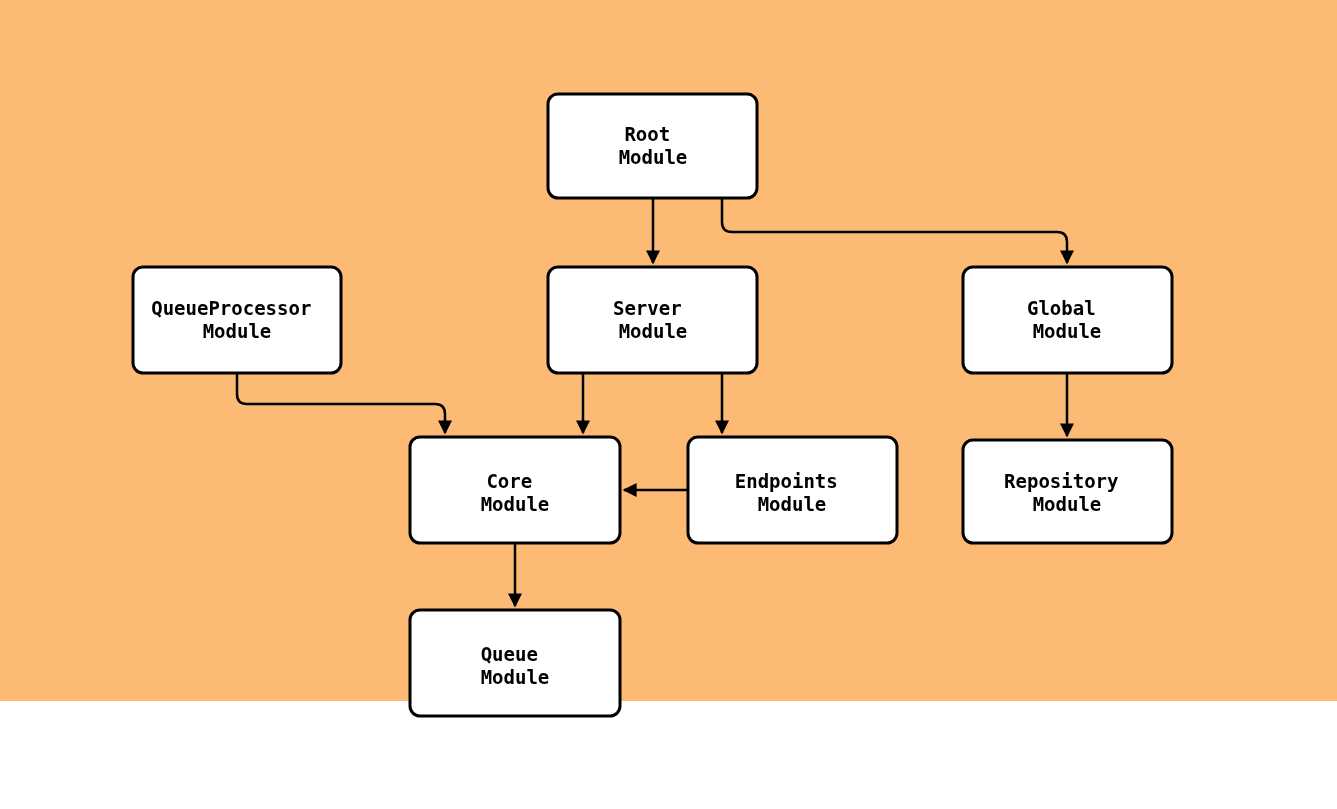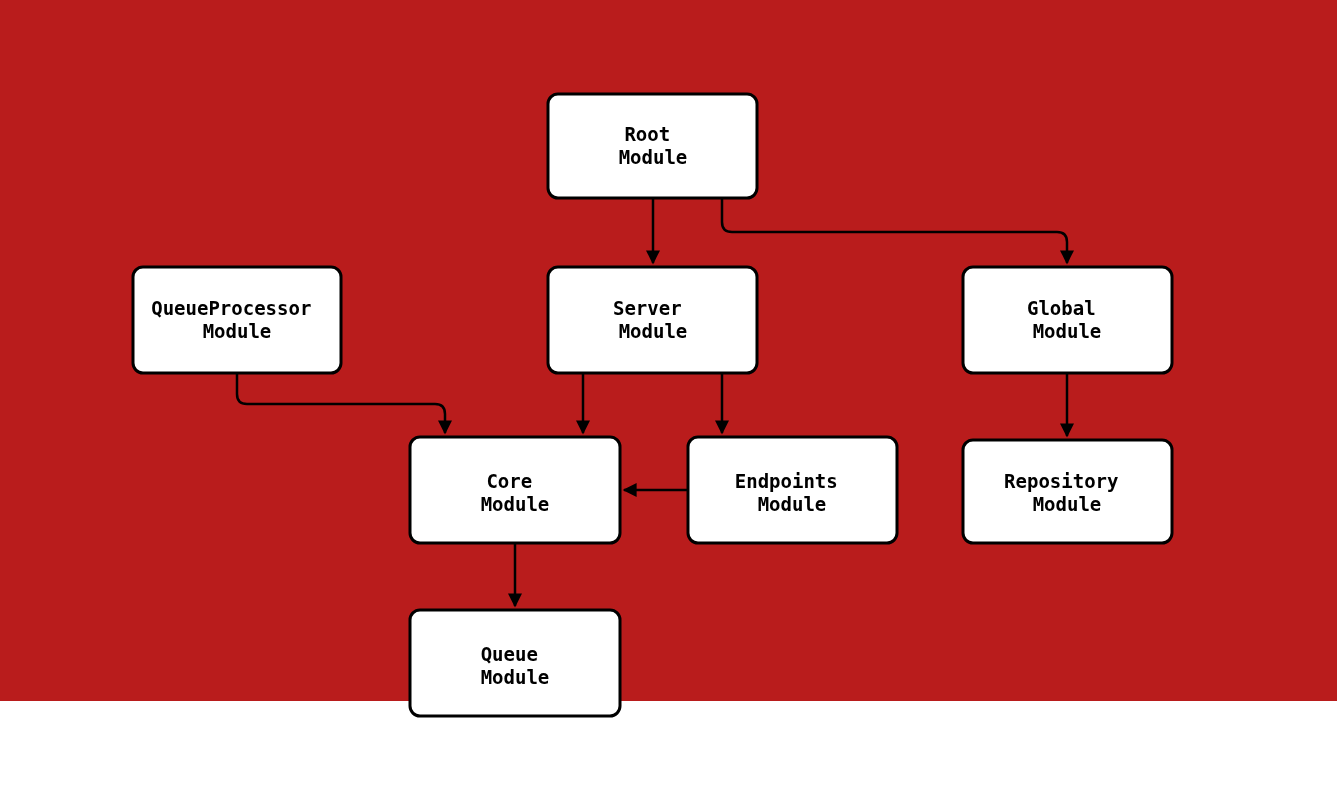--- a/index.html
+++ b/index.html
@@ -7,21 +7,21 @@
     padding: 0;
     background: #ffffff;
     width: 1337px;
     height: 809px;
     overflow: hidden;
   }
   .canvas {
     position: relative;
     width: 1337px;
     height: 701px;
-    background: #b91c1c;
+    background: #fdba74;
   }
   svg { display: block; }
   .node-rect {
     fill: #ffffff;
     stroke: #000000;
     stroke-width: 3px;
   }
   .edge {
     fill: none;
     stroke: #000000;

